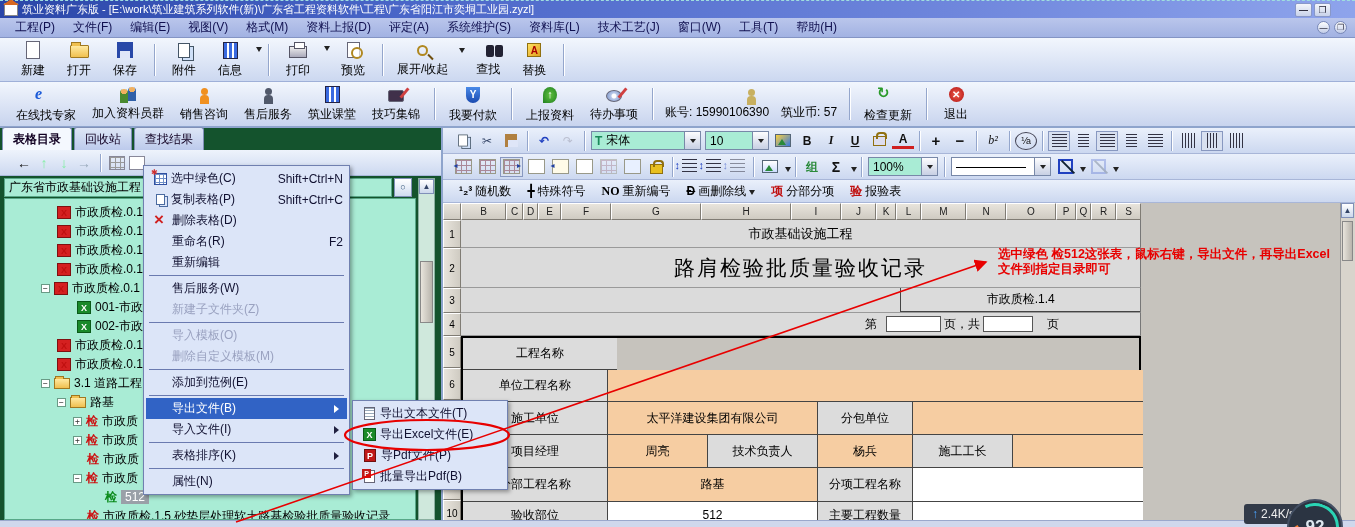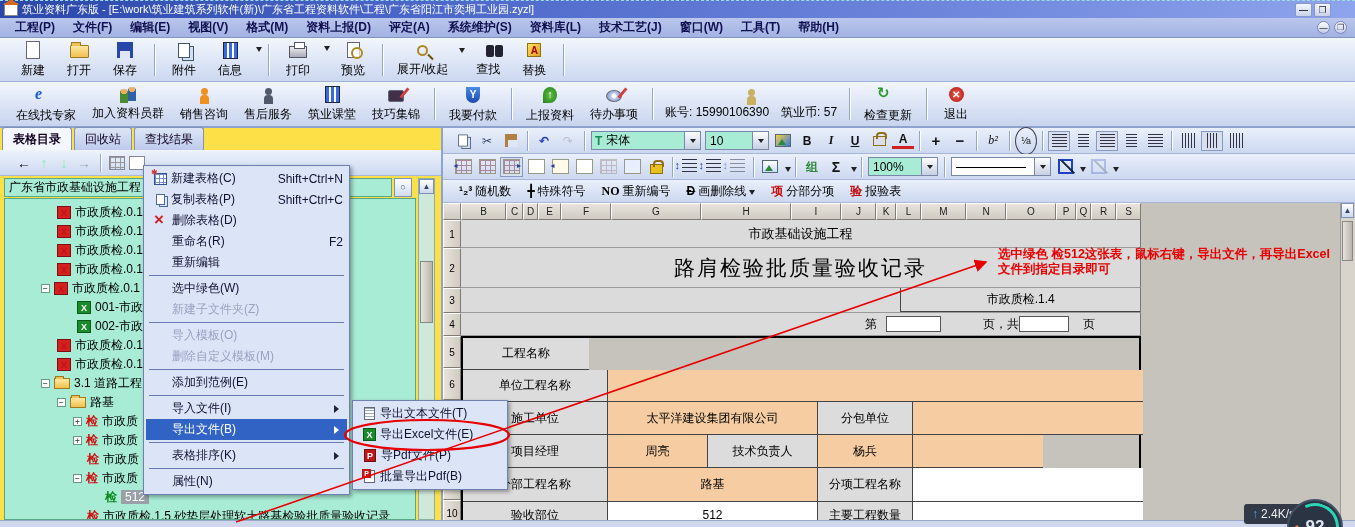--- a/index.html
+++ b/index.html
@@ -14,21 +14,21 @@
     display:flex; align-items:center; color:#fff; font-size:11px; padding:0 4px; border-top:1px dashed #9fdede; }
   .app-ico { width:14px; height:13px; margin-right:4px; position:relative; background:#fff; border:1px solid #888; }
   .app-ico::before { content:""; position:absolute; left:-2px; top:-5px; border-left:8px solid transparent; border-right:8px solid transparent; border-bottom:6px solid #d86820; }
   .tb-btns { margin-left:auto; display:flex; gap:2px; margin-right:20px; }
   .tb-btn { width:17px; height:14px; background:linear-gradient(#f4f6fb,#c8d2ea); border:1px solid #8898c8; border-radius:2px;
     color:#223; font-size:9px; line-height:12px; text-align:center; font-weight:bold; }
 
   
   .menubar { left:0; top:18px; width:1355px; height:20px; background:linear-gradient(#bac6ec,#a2b2e2);
     display:flex; align-items:center; padding-left:6px; color:#101050; border-bottom:1px solid #8494c4; }
-  .menu-item { padding:2px 9px; white-space:nowrap;font-weight:bold; }
+  .menu-item { padding:2px 9px; white-space:nowrap; }
   .mdi-btns { margin-left:auto; margin-right:8px; display:flex; gap:4px; }
   .mdi-btn { width:13px; height:13px; border-radius:7px; background:linear-gradient(#fdfefe,#c2cce8); border:1px solid #7888b8;
     font-size:8px; line-height:11px; text-align:center; color:#334; font-weight:bold; }
 
   
   .toolbar1 { left:0; top:38px; width:1355px; height:44px; background:linear-gradient(#f2f6fd,#ccd8f0);
     display:flex; align-items:center; padding-left:10px; border-bottom:1px solid #9fb0d8; }
   .toolbar2 { left:0; top:82px; width:1355px; height:46px; background:linear-gradient(#f2f6fd,#c8d4ee);
     display:flex; align-items:center; padding-left:8px; border-bottom:2px solid #8ea4cc; }
   .tbtn { display:flex; flex-direction:column; align-items:center; justify-content:center; padding:2px 8px; min-width:46px; }
@@ -72,21 +72,21 @@
   .i-dvd::after { content:""; position:absolute; right:-3px; top:-4px; width:3px; height:12px; background:#d04040; transform:rotate(40deg); }
   .i-recycle { color:#2a9a2a; font:bold 15px/16px "DejaVu Sans",sans-serif; }
   .i-recycle::before { content:"↻"; }
   .i-exit { width:15px; height:15px; margin:2px; border-radius:50%; background:radial-gradient(#f06050,#b01010); color:#fff; font:bold 10px/15px "Liberation Sans",sans-serif; text-align:center; }
   .i-exit::before { content:"✕"; }
   .acct-box { display:flex; flex-direction:column; align-items:center; padding:0 6px; }
   .acct-text { white-space:nowrap; margin-top:1px; }
 
   
   .main { left:0; top:128px; width:1355px; height:399px; }
-  .left-panel { left:0; top:0; width:443px; height:399px; background:#fde047; border-right:2px solid #8ea4cc; }
+  .left-panel { left:0; top:0; width:443px; height:399px; background:#14532d; border-right:2px solid #8ea4cc; }
   .tabs { left:2px; top:0; height:22px; display:flex; align-items:flex-end; }
   .tab { border:1px solid #8090b8; border-bottom:none; background:linear-gradient(#dde6f6,#bccaec); padding:3px 10px 2px; margin-right:2px; border-radius:3px 3px 0 0; color:#102; }
   .tab.active { background:#f4f8fe; font-weight:bold; }
   .tree-toolbar { left:0; top:22px; width:441px; height:26px; background:linear-gradient(#eef3fc,#cdd9f0); border-bottom:1px solid #aab8da; display:flex; align-items:center; padding-left:14px; }
   .nav-ar { font-size:14px; width:20px; text-align:center; }
   .mini-ico { width:16px; height:14px; background:linear-gradient(#fff,#e8d890); border:1px solid #889; margin:0 2px;
      background-image:linear-gradient(#999 1px,transparent 1px),linear-gradient(90deg,#999 1px,transparent 1px); background-size:5px 5px; }
   .tree-header { left:4px; top:50px; width:388px; height:19px; background:#a9ecd5; border:1px solid #58a888; display:flex; align-items:center; padding-left:4px; white-space:nowrap; overflow:hidden; }
   .hdr-btn { left:394px; top:50px; width:18px; height:19px; background:linear-gradient(#fff,#d0dcf0); border:1px solid #8090b8; text-align:center; font-size:9px; line-height:17px; color:#357; }
   .tree { left:4px; top:70px; width:412px; height:322px; background:#a9ecd5; border:1px solid #58a888; overflow:hidden; position:absolute; }
@@ -477,21 +477,21 @@
       <span class="fbtn">
           <span class="lock" style="background:#dde;margin-top:0"></span>
         </span>
       <span class="fbtn" style="font-weight:bold;border-bottom:3px solid #d02020;height:17px">A</span>
       <span class="fsep"></span>
       <span class="fbtn" style="font-weight:bold;font-size:15px">+</span>
       <span class="fbtn" style="font-weight:bold;font-size:15px">−</span>
       <span class="fsep"></span>
       <span class="fbtn" style="font-style:italic;font-family:'Liberation Serif',serif">b²</span>
       <span class="fsep"></span>
-      <span class="fbtn" style="border:1px solid #445;border-radius:50%;font-size:9px;width:18px;height:28px">⅟a</span>
+      <span class="fbtn" style="border:1px solid #445;border-radius:50%;font-size:9px;width:18px;height:18px">⅟a</span>
       <span class="fsep"></span>
       <span class="fbtn pressed">
           <span class="lines-h"></span>
         </span>
       <span class="fbtn">
           <span class="lines-h short"></span>
         </span>
       <span class="fbtn pressed">
           <span class="lines-h"></span>
         </span>
@@ -654,44 +654,45 @@
           <span>路肩检验批质量验收记录</span>
         </div>
       <div class="band" style="top:85px;height:25px">
         <span style="width:440px"></span>
         <span style="width:240px;height:100%;border-left:1px solid #444;border-bottom:1px solid #444;display:flex;align-items:center;justify-content:center">市政质检.1.4</span>
       </div>
       <div class="band" style="top:110px;height:23px">
         <span style="width:395px"></span>
         <span style="width:30px;text-align:center">第</span>
         <span class="pgbox" style="width:55px"></span>
-        <span style="width:78px;text-align:right">页，共</span>
+        <span style="width:42px;text-align:center">页，共</span>
         <span class="pgbox" style="width:50px"></span>
         <span style="width:40px;text-align:center">页</span>
       </div>
 
       <div class="tbl">
         <div class="trow" style="height:32px">
-          <span class="c lab" style="width:126px">工程名称</span>
+          <span class="c lab" style="width:154px">工程名称</span>
         </div>
         <div class="trow" style="height:32px">
           <span class="c lab" style="width:145px">单位工程名称</span>
           <span class="c org" style="width:535px"></span>
         </div>
         <div class="trow" style="height:33px">
           <span class="c lab" style="width:145px">施工单位</span>
           <span class="c org" style="width:210px">太平洋建设集团有限公司</span>
           <span class="c lab" style="width:95px">分包单位</span>
           <span class="c org" style="width:230px"></span>
         </div>
         <div class="trow" style="height:33px">
           <span class="c lab" style="width:145px">项目经理</span>
           <span class="c org" style="width:100px">周亮</span>
           <span class="c lab" style="width:110px">技术负责人</span>
           <span class="c org" style="width:95px">杨兵</span>
+          <span class="c lab" style="width:100px">施工工长</span>
           <span class="c org" style="width:130px"></span>
         </div>
         <div class="trow" style="height:34px">
           <span class="c lab" style="width:145px">分部工程名称</span>
           <span class="c org" style="width:210px">路基</span>
           <span class="c lab" style="width:95px">分项工程名称</span>
           <span class="c wht" style="width:230px"></span>
         </div>
         <div class="trow" style="height:27px">
           <span class="c lab" style="width:145px">验收部位</span>
@@ -708,21 +709,21 @@
       <div class="sheet-vsb">
         <div class="sb-btn" style="width:13px">▲</div>
         <div class="sb-thumb" style="top:18px;height:40px;left:1px;width:11px"></div>
       </div>
     </div>
   </div>
 
   <div class="ctx">
     <div class="mi">
         <span class="ico ico-newtbl"></span>
-        <span class="lbl">新建表格(C)</span>
+        <span class="lbl">选中绿色(C)</span>
         <span class="sc">Shift+Ctrl+N</span>
       </div>
     <div class="mi">
         <span class="ico ico-copy"></span>
         <span class="lbl">复制表格(P)</span>
         <span class="sc">Shift+Ctrl+C</span>
       </div>
     <div class="mi">
         <span class="ico ico-delx"></span>
         <span class="lbl">删除表格(D)</span>
@@ -732,49 +733,49 @@
         <span class="lbl">重命名(R)</span>
         <span class="sc">F2</span>
       </div>
     <div class="mi">
         <span class="ico"></span>
         <span class="lbl">重新编辑</span>
       </div>
     <div class="msep"></div>
     <div class="mi">
         <span class="ico"></span>
-        <span class="lbl">选中绿色(W)</span>
+        <span class="lbl">售后服务(W)</span>
       </div>
     <div class="mi dis">
         <span class="ico"></span>
         <span class="lbl">新建子文件夹(Z)</span>
       </div>
     <div class="msep"></div>
     <div class="mi dis">
         <span class="ico"></span>
         <span class="lbl">导入模板(O)</span>
       </div>
     <div class="mi dis">
         <span class="ico"></span>
         <span class="lbl">删除自定义模板(M)</span>
       </div>
     <div class="msep"></div>
     <div class="mi">
         <span class="ico"></span>
         <span class="lbl">添加到范例(E)</span>
       </div>
     <div class="msep"></div>
+    <div class="mi hl">
+        <span class="ico"></span>
+        <span class="lbl">导出文件(B)</span>
+        <span class="subarr"></span>
+      </div>
     <div class="mi">
         <span class="ico"></span>
         <span class="lbl">导入文件(I)</span>
-        <span class="subarr"></span>
-      </div>
-    <div class="mi hl">
-        <span class="ico"></span>
-        <span class="lbl">导出文件(B)</span>
         <span class="subarr"></span>
       </div>
     <div class="msep"></div>
     <div class="mi">
         <span class="ico"></span>
         <span class="lbl">表格排序(K)</span>
         <span class="subarr"></span>
       </div>
     <div class="msep"></div>
     <div class="mi">

